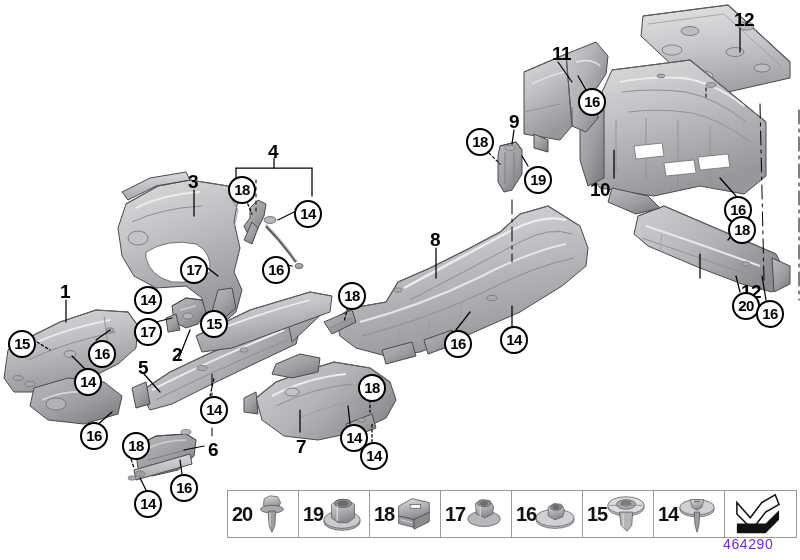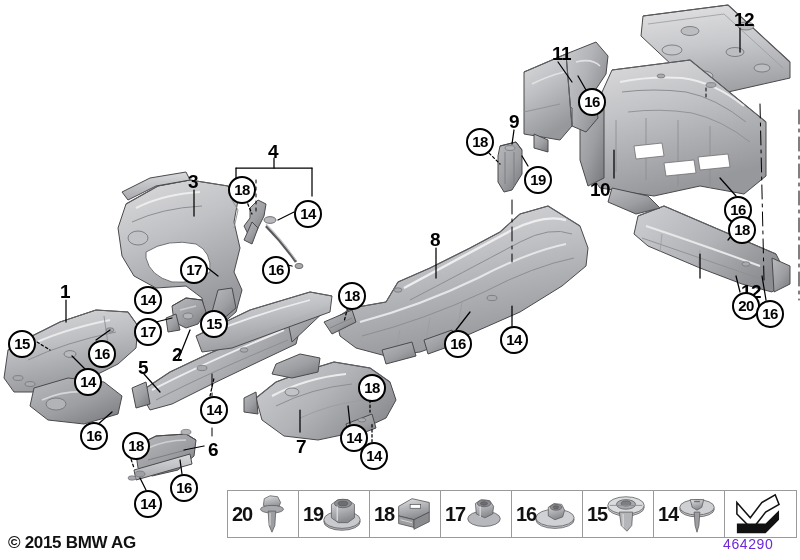--- a/index.html
+++ b/index.html
@@ -524,15 +524,14 @@
     <div class="legend-cell">
       <svg class="legend-art" viewBox="0 0 50 48" style="right:10px;width:58px;">
         <g stroke="#111" stroke-width="1.6" fill="none">
           <path d="M4 12 L18 28 L30 12 L44 4 L48 14 L34 22 L20 40 L4 24 Z" fill="#ffffff"></path>
         </g>
         <path d="M4 34 L34 34 L48 20 L48 30 L34 44 L4 44 Z" fill="#111"></path>
       </svg>
     </div>
   </div>
 
-  <div id="copyright">© 2015 BMW AG</div>
   <div id="diagram-number">464290</div>
 </div>
 
 </body></html>

